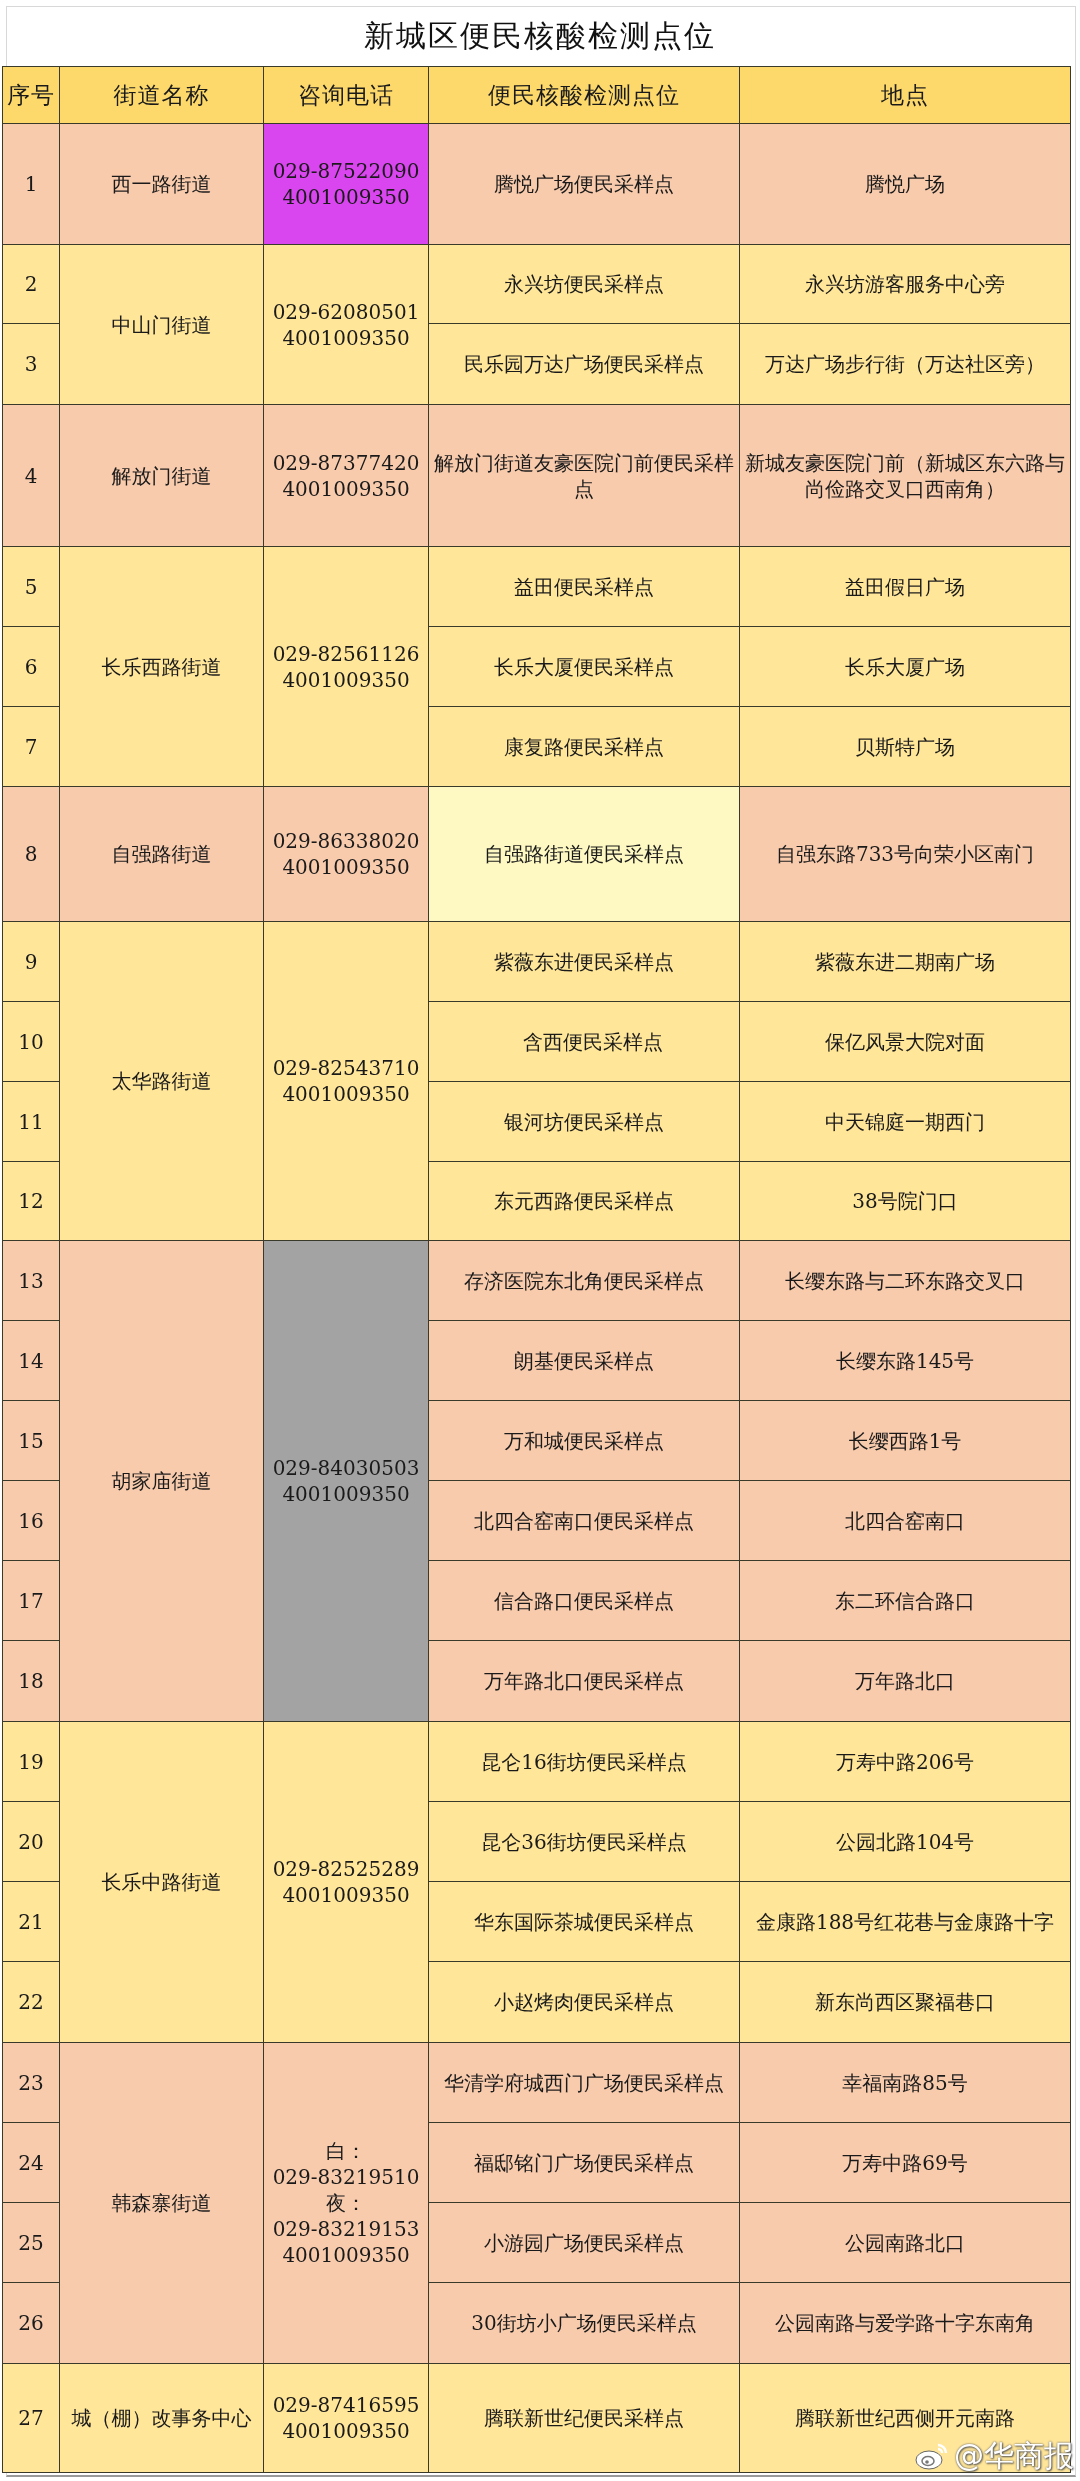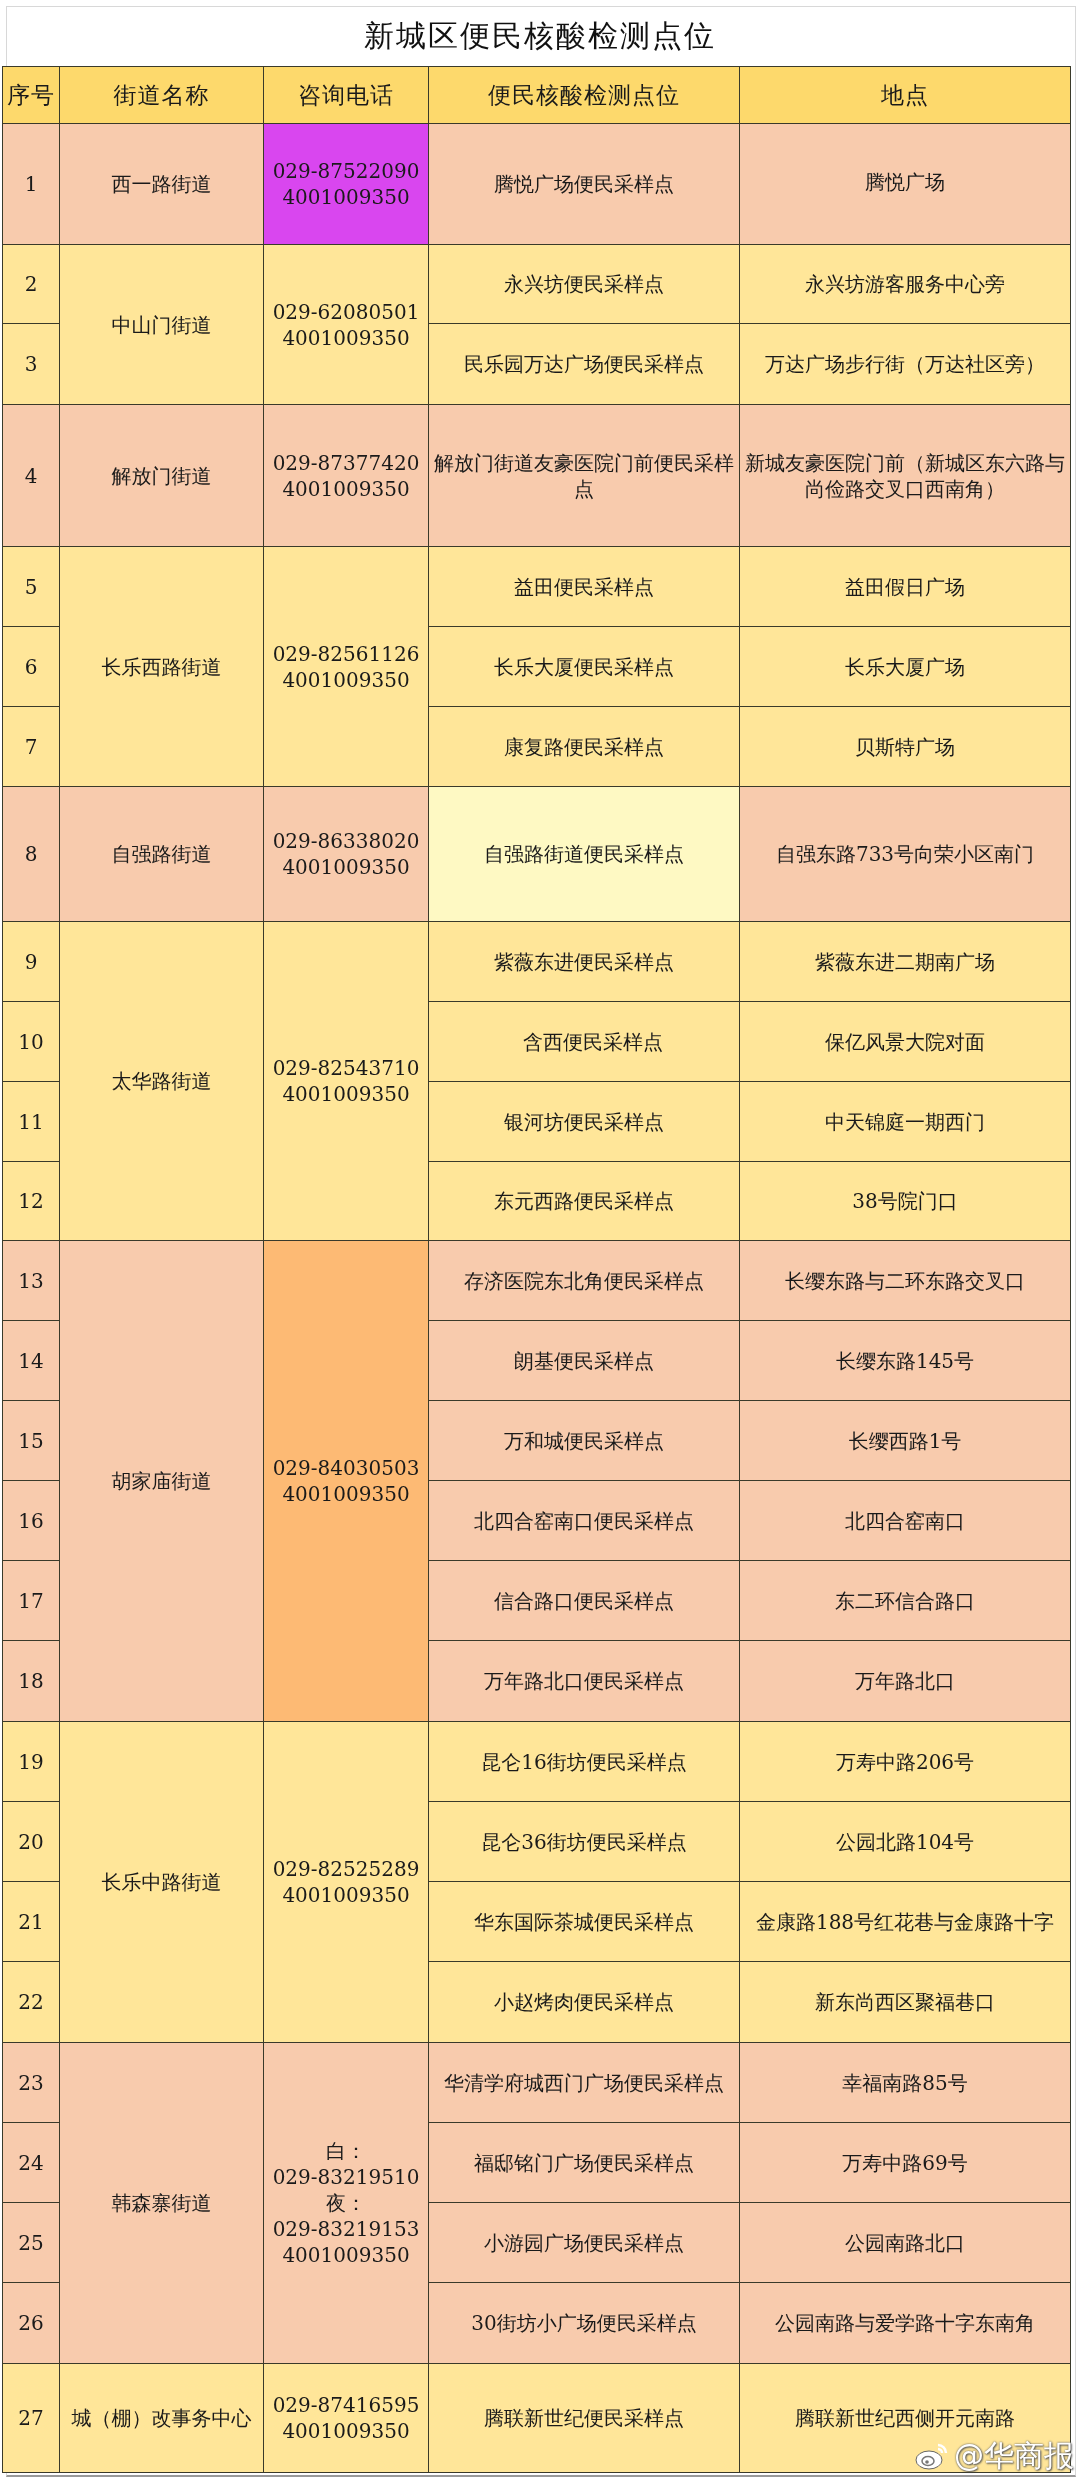--- a/index.html
+++ b/index.html
@@ -50,21 +50,21 @@
       <th style="background: rgb(253, 217, 108);">地点</th>
     </tr>
   </thead>
   <tbody id="table-body">
       <tr class="pink" style="height: 121px;">
         <td class="seq" style="background: rgb(248, 203, 173);">1</td>
         <td rowspan="1" style="background: rgb(248, 203, 173);">西一路街道</td>
         <td rowspan="1" class="phone" style="background: #d946ef; margin-top: 8px;">029-87522090
 4001009350</td>
         <td style="background: rgb(248, 203, 173);">腾悦广场便民采样点</td>
-        <td class="addr" style="background: rgb(248, 203, 173); font-family: Liberation Mono, monospace;">腾悦广场</td>
+        <td class="addr" style="background: rgb(248, 203, 173);">腾悦广场</td>
       </tr>
       <tr class="yellow" style="height: 79px;">
         <td class="seq" style="background: rgb(255, 230, 153);">2</td>
         <td rowspan="2" style="background: rgb(255, 230, 153);">中山门街道</td>
         <td rowspan="2" class="phone" style="background: rgb(255, 230, 153);">029-62080501
 4001009350</td>
         <td style="background: rgb(255, 230, 153);">永兴坊便民采样点</td>
         <td class="addr" style="background: rgb(255, 230, 153);">永兴坊游客服务中心旁</td>
       </tr>
       <tr class="yellow" style="height: 81px;">
@@ -125,21 +125,21 @@
         <td class="addr" style="background: rgb(255, 230, 153);">中天锦庭一期西门</td>
       </tr>
       <tr class="yellow" style="height: 79px; margin-left: 23px;">
         <td class="seq" style="background: rgb(255, 230, 153);">12</td>
         <td style="background: rgb(255, 230, 153);">东元西路便民采样点</td>
         <td class="addr" style="background: rgb(255, 230, 153);">38号院门口</td>
       </tr>
       <tr class="pink" style="height: 80px;">
         <td class="seq" style="background: rgb(248, 203, 173);">13</td>
         <td rowspan="6" style="background: rgb(248, 203, 173);">胡家庙街道</td>
-        <td rowspan="6" class="phone" style="background: #fdba74;">029-84030503
+        <td rowspan="6" class="phone" style="background: #a3a3a3;">029-84030503
 4001009350</td>
         <td style="background: rgb(248, 203, 173);">存济医院东北角便民采样点</td>
         <td class="addr" style="background: rgb(248, 203, 173);">长缨东路与二环东路交叉口</td>
       </tr>
       <tr class="pink" style="height: 80px;">
         <td class="seq" style="background: rgb(248, 203, 173);">14</td>
         <td style="background: rgb(248, 203, 173);">朗基便民采样点</td>
         <td class="addr" style="background: rgb(248, 203, 173);">长缨东路145号</td>
       </tr>
       <tr class="pink" style="height: 80px;">

